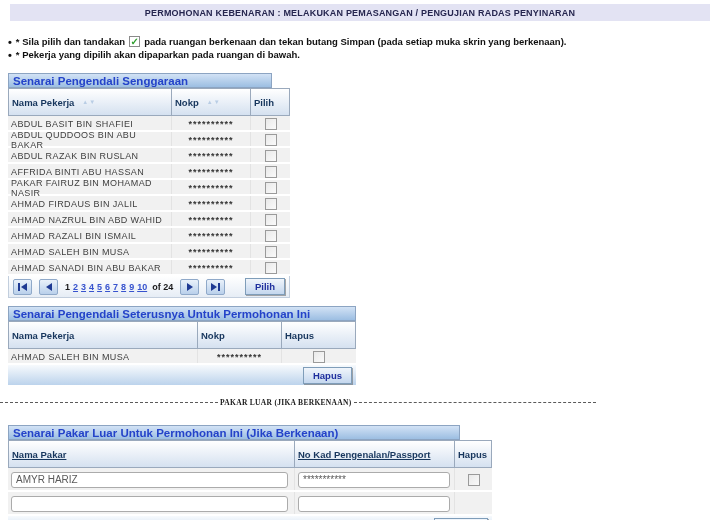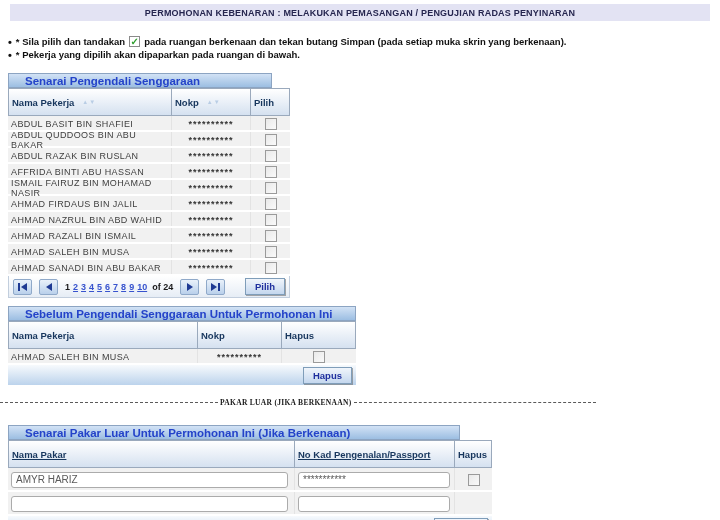--- a/index.html
+++ b/index.html
@@ -19,21 +19,21 @@
            font-weight:bold; color:#101010; line-height:13px; }
   .bullet { font-size:11px; line-height:10px; }
   .cbicon { width:11px; height:11px; border:1px solid #8A8A8A; background:#fff;
             display:inline-flex; align-items:center; justify-content:center;
             font-size:10px; line-height:9px; color:#2E9E2E; font-weight:bold; }
 
   
   .tbl { margin-left:8px; }
   .title { height:15px; background:linear-gradient(#D2E2F5,#9CBEE2);
            border:1px solid #8CA4C2; color:#2443C9; font-weight:bold;
-           font-size:11.5px; padding:0 16px; display:flex; align-items:center; }
+           font-size:11.5px; padding:0 4px; display:flex; align-items:center; }
   .hdrrow { display:flex; }
   .hdr { background:linear-gradient(#FFFFFF,#D5E1F0); border:1px solid #9AA9BC;
          border-left:none; font-size:9.5px; font-weight:bold; color:#17365D;
          padding:0 3px; height:28px; display:flex; align-items:center; }
   .hdr.first { border-left:1px solid #9AA9BC; }
   .hdr.link span { text-decoration:underline; }
   .sort { display:flex; gap:1px; margin-left:8px; color:#B9CDE5; font-size:6px; }
   .row { display:flex; background:#F1F1F1; border-bottom:2px solid #fff;justify-content:center; }
   .cell { font-size:9px; color:#3E3E3E; letter-spacing:.4px; height:14px;
           padding:2px 3px 1px; display:flex; align-items:center;
@@ -169,21 +169,21 @@
         </div>
     </div>
     <div class="row">
       <div class="cell c1">AFFRIDA BINTI ABU HASSAN</div>
       <div class="cell c2 ast">**********</div>
       <div class="cell c3 last">
           <span class="cb"></span>
         </div>
     </div>
     <div class="row">
-      <div class="cell c1">ISMAIL FAIRUZ BIN MOHAMAD NASIR</div>
+      <div class="cell c1">PAKAR FAIRUZ BIN MOHAMAD NASIR</div>
       <div class="cell c2 ast">**********</div>
       <div class="cell c3 last">
           <span class="cb"></span>
         </div>
     </div>
     <div class="row">
       <div class="cell c1">AHMAD FIRDAUS BIN JALIL</div>
       <div class="cell c2 ast">**********</div>
       <div class="cell c3 last">
           <span class="cb"></span>
@@ -244,21 +244,21 @@
         </span>
       <span class="pgbtn">
           <span class="tri r"></span>
           <span class="vbar"></span>
         </span>
       <button class="btn3d">Pilih</button>
     </div>
   </div>
 
   <div class="tbl t2">
-    <div class="title">Sebelum Pengendali Senggaraan Untuk Permohonan Ini</div>
+    <div class="title">Senarai Pengendali Seterusnya Untuk Permohonan Ini</div>
     <div class="hdrrow">
       <div class="hdr first c1">
           <span>Nama Pekerja</span>
         </div>
       <div class="hdr c2">
           <span>Nokp</span>
         </div>
       <div class="hdr c3">
           <span>Hapus</span>
         </div>

